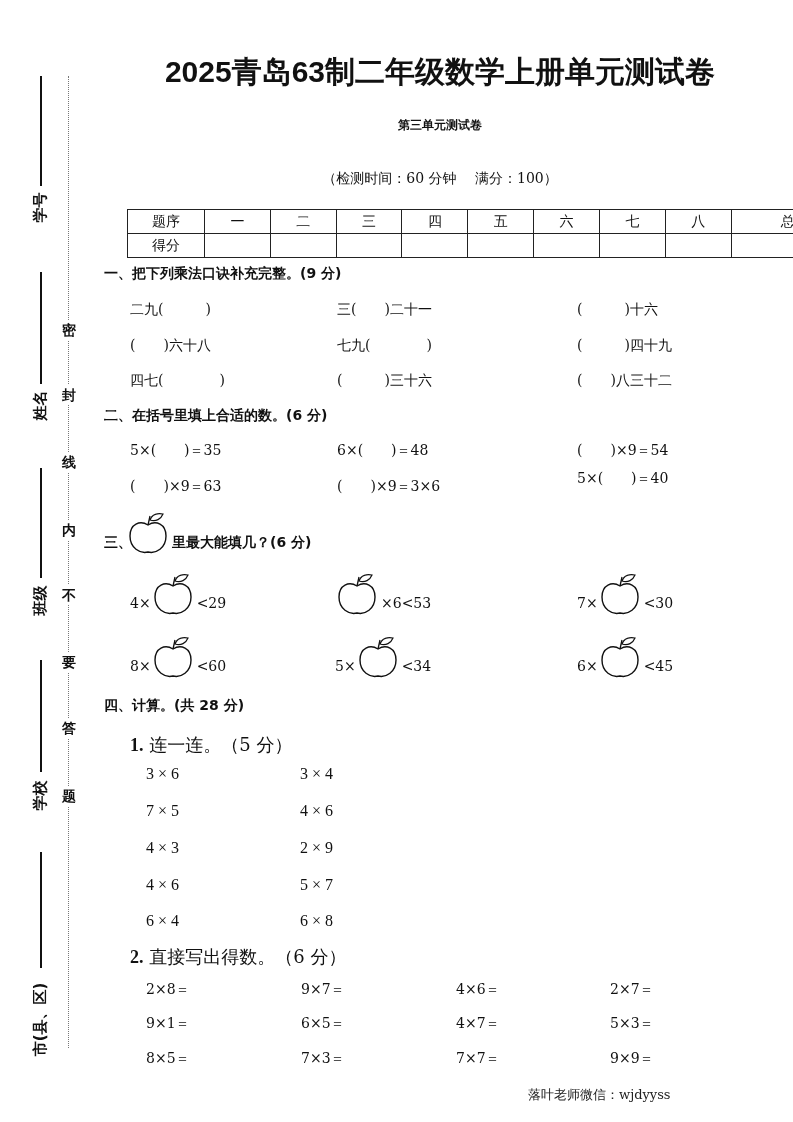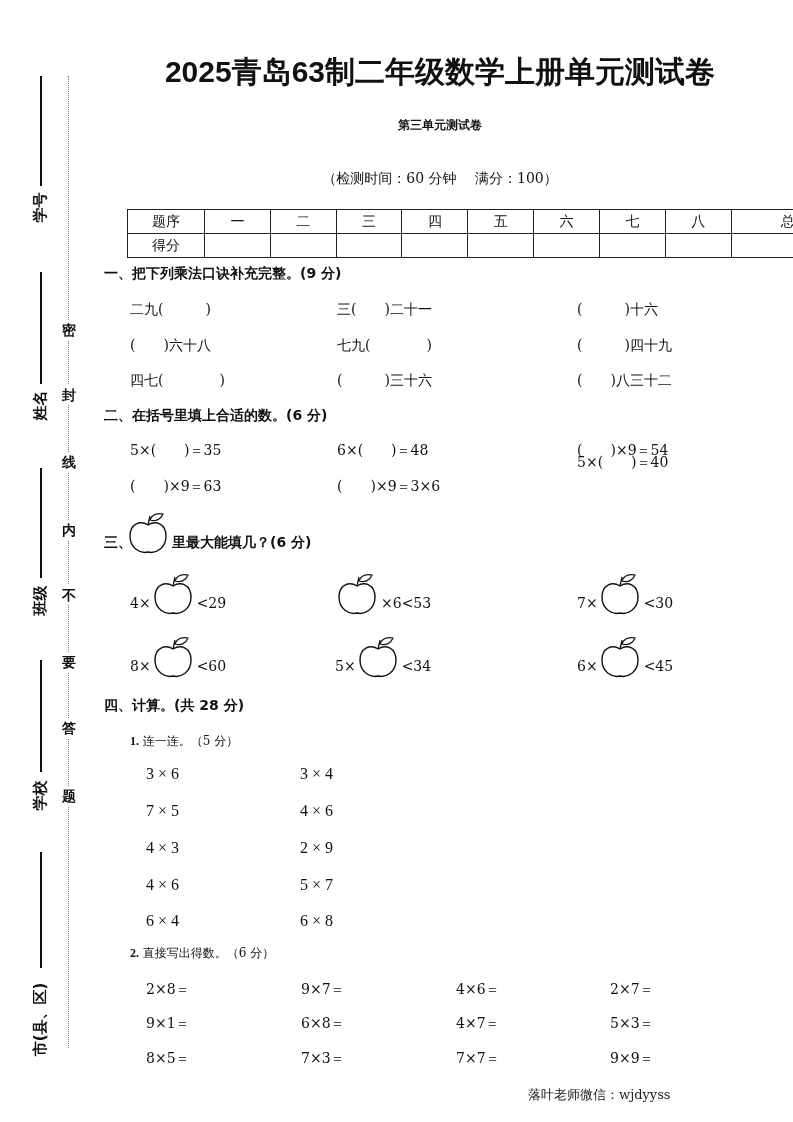--- a/index.html
+++ b/index.html
@@ -23,21 +23,21 @@
               font-family: "DejaVu Sans", sans-serif; font-size: 12px; font-weight: bold; }
   .meta { left: 120px; width: 640px; top: 170px; text-align: center; font-size: 14px; }
 
   table.score { position: absolute; left: 127px; top: 209px; width: 732px; border-collapse: collapse; }
   table.score td { border: 1.2px solid #222; height: 23px; text-align: center; font-size: 14px;
                    font-family: "DejaVu Serif", serif; padding: 0; }
 
   .sec-head { position: absolute; left: 104px; font-family: "DejaVu Sans", sans-serif;
               font-size: 14px; font-weight: bold; white-space: nowrap; }
   .item { position: absolute; font-size: 14px; white-space: pre; }
-  .sub-head { position: absolute; left: 130px; font-size: 12px; white-space: nowrap; }
+  .sub-head { position: absolute; left: 130px; font-size: 18px; white-space: nowrap; }
   .sub-head b { font-family: "Liberation Serif", serif; }
   .calc { position: absolute; font-family: "Liberation Serif", serif; font-size: 16px; white-space: pre; }
 
   .apple-expr { position: absolute; display: flex; align-items: flex-end; font-size: 14px; white-space: pre; height: 44px; }
   .apple-expr span { padding-bottom: 6px; }
   .apple-svg { width: 46px; height: 44px; display: block; }
 
   .footer { position: absolute; left: 528px; top: 1086px; font-size: 13px; color: #222; white-space: nowrap; }
 </style>
 </head>
@@ -111,21 +111,21 @@
 <div class="item" style="left:130px;top:372px;">四七(　　　　)</div>
 <div class="item" style="left:337px;top:372px;">(　　　)三十六</div>
 <div class="item" style="left:577px;top:372px;">(　　)八三十二</div>
 
 <div class="sec-head" style="top:407px;">二、在括号里填上合适的数。(6 分)</div>
 <div class="item" style="left:130px;top:442px;">5×(　　)＝35</div>
 <div class="item" style="left:337px;top:442px;">6×(　　)＝48</div>
 <div class="item" style="left:577px;top:442px;">(　　)×9＝54</div>
 <div class="item" style="left:130px;top:478px;">(　　)×9＝63</div>
 <div class="item" style="left:337px;top:478px;">(　　)×9＝3×6</div>
-<div class="item" style="left:577px;top:454px;text-align:center;">5×(　　)＝40</div>
+<div class="item" style="left:577px;top:470px;text-align:center;">5×(　　)＝40</div>
 
 <div class="sec-head" style="top:512px;display:flex;align-items:flex-end;">
   <span style="padding-bottom:4px;">三、</span>
   <svg class="apple-svg" viewBox="0 0 46 44" style="margin-left:-6px;">
     <path d="M22 13 C14 8 4 12 4 24 C4 36 14 42 22 40 C30 42 40 36 40 24 C40 12 30 8 22 13 Z" fill="none" stroke="#111" stroke-width="1.4"></path>
     <path d="M22 13 L24 4" stroke="#111" stroke-width="1.3" fill="none"></path>
     <path d="M24 8 C26 2 32 1 37 2 C35 7 30 10 24 8 Z" fill="none" stroke="#111" stroke-width="1.2"></path>
   </svg>
   <span style="padding-bottom:4px;">里最大能填几？(6 分)</span>
 </div>
@@ -205,21 +205,21 @@
 
 <div class="sub-head" style="top:945px;">
   <b>2.</b>
   <span>直接写出得数。（6 分）</span>
 </div>
 <div class="item" style="left:146px;top:981px;">2×8＝</div>
 <div class="item" style="left:301px;top:981px;">9×7＝</div>
 <div class="item" style="left:456px;top:981px;">4×6＝</div>
 <div class="item" style="left:610px;top:981px;">2×7＝</div>
 <div class="item" style="left:146px;top:1015px;">9×1＝</div>
-<div class="item" style="left:301px;top:1015px;">6×8＝</div>
+<div class="item" style="left:301px;top:1015px;">6×5＝</div>
 <div class="item" style="left:456px;top:1015px;">4×7＝</div>
 <div class="item" style="left:610px;top:1015px;">5×3＝</div>
 <div class="item" style="left:146px;top:1050px;">8×5＝</div>
 <div class="item" style="left:301px;top:1050px;">7×3＝</div>
 <div class="item" style="left:456px;top:1050px;">7×7＝</div>
 <div class="item" style="left:610px;top:1050px;">9×9＝</div>
 
 <div class="footer">落叶老师微信：wjdyyss</div>
 
 </body></html>

